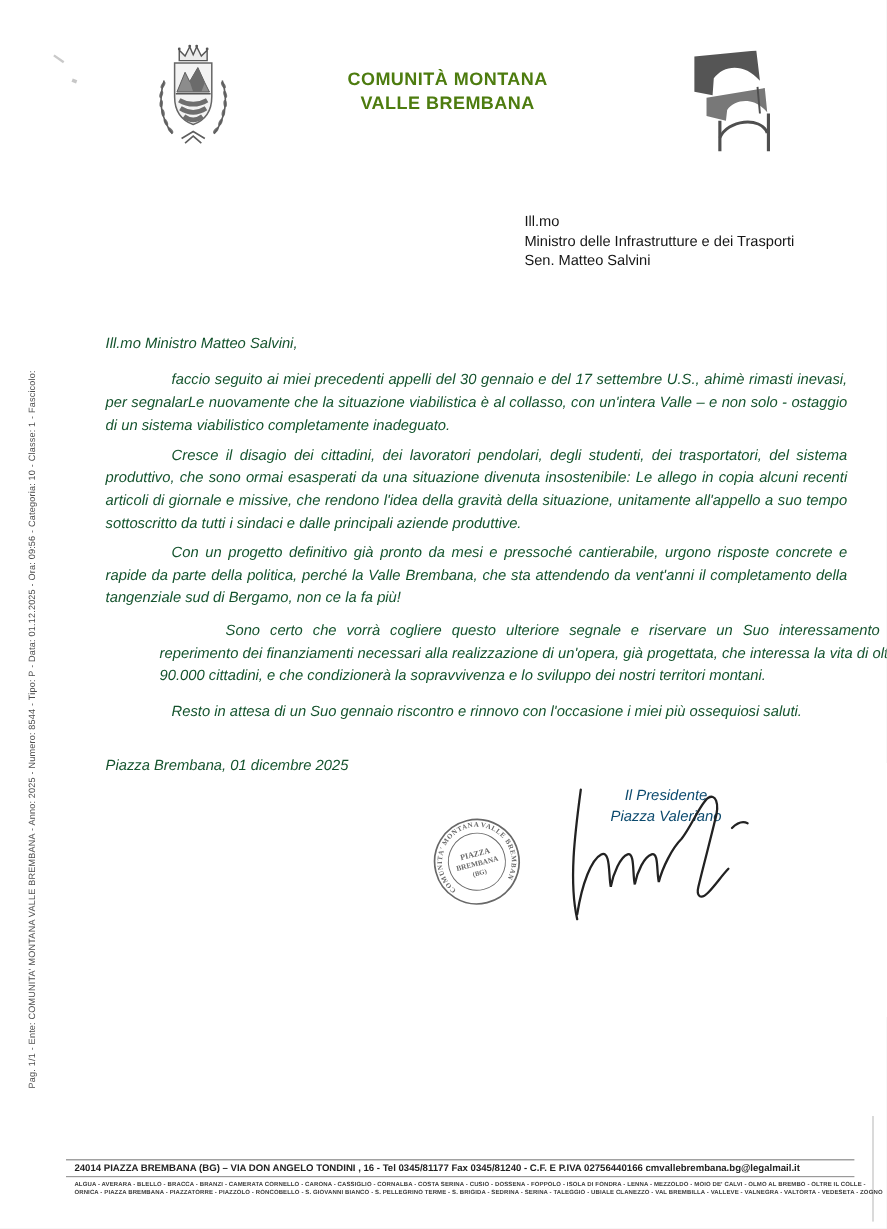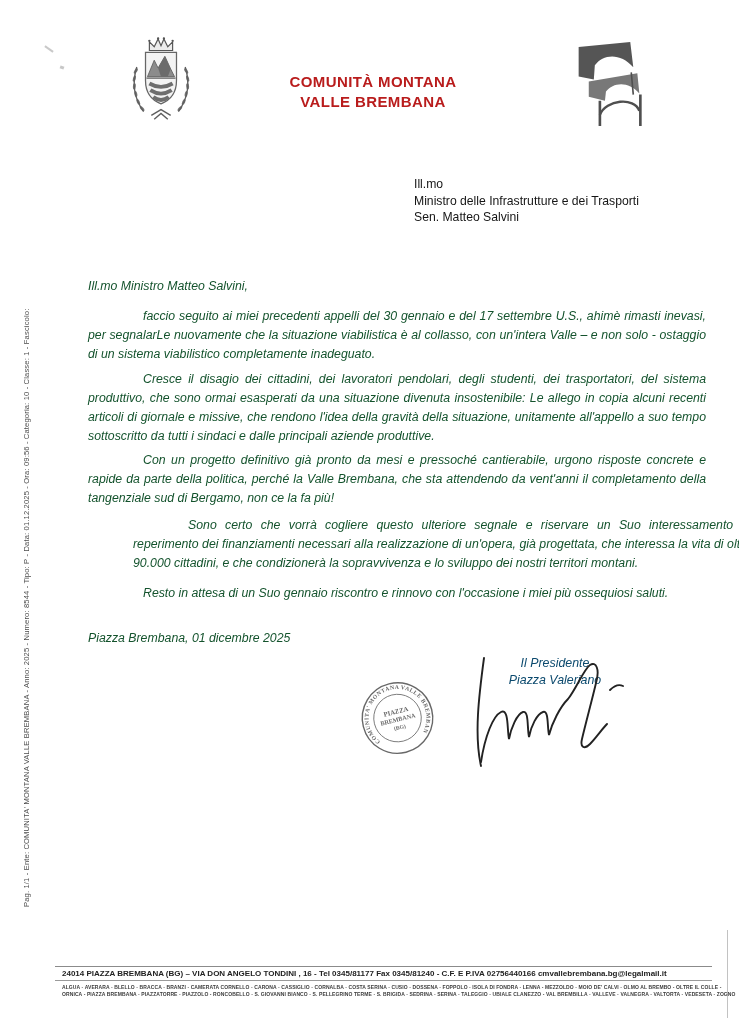--- a/index.html
+++ b/index.html
@@ -4,29 +4,29 @@
 <style>
   * { margin:0; padding:0; box-sizing:border-box; }
   html,body { background:#e9e9e9; }
   .page {
     position:relative; width:739px; height:1024px; margin:0 auto;
     background:#ffffff; overflow:hidden;
     font-family:"Liberation Sans", sans-serif; color:#1a1a1a;
   }
   
   .org-title {
-    position:absolute; top:72px; left:220px; width:306px;
+    position:absolute; top:57px; left:220px; width:306px;
     text-align:center; font-weight:bold; font-size:15px; line-height:20px;
-    letter-spacing:.4px; color:#b91c1c;
+    letter-spacing:.4px; color:#4d7c0f;
   }
   .crest-wrap { position:absolute; top:36px; left:122px; }
   .logo-wrap  { position:absolute; top:42px; left:568px; }
   
   .recipient {
-    position:absolute; top:176px; left:414px; width:290px;
+    position:absolute; top:176px; left:437px; width:290px;
     font-size:12.2px; line-height:16.5px; color:#161616;
   }
   
   .bodytext {
     position:absolute; left:88px; width:618px;
     font-style:italic; font-size:12.3px; line-height:19px;
     text-align:justify; color:#14532d;
   }
   .salutation { top:277px; text-align:left; }
   .p1 { top:307px; text-indent:55px; }

